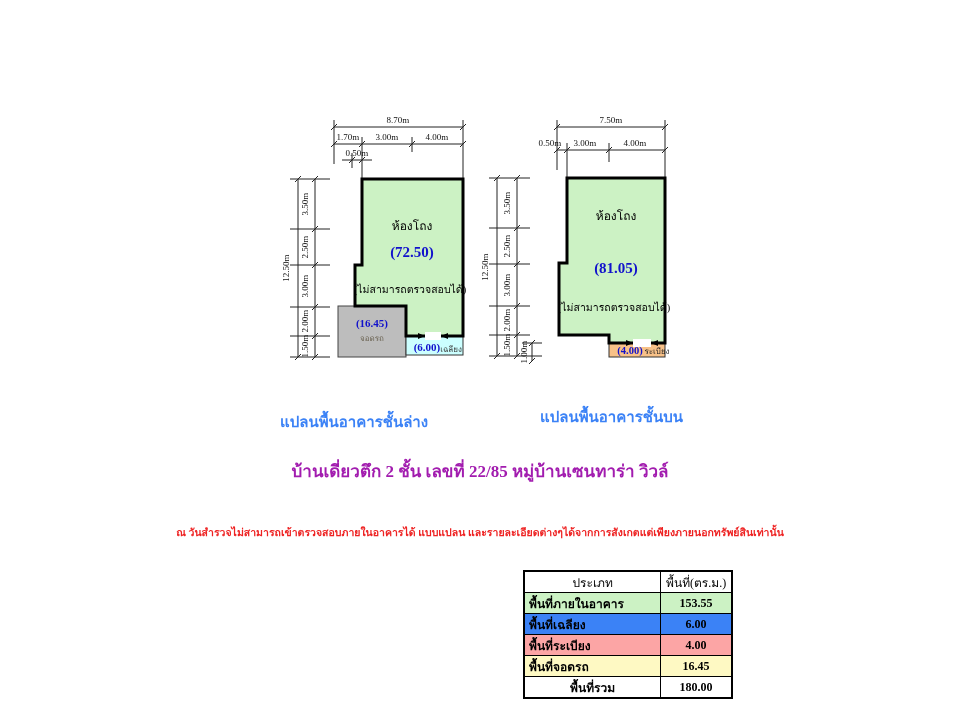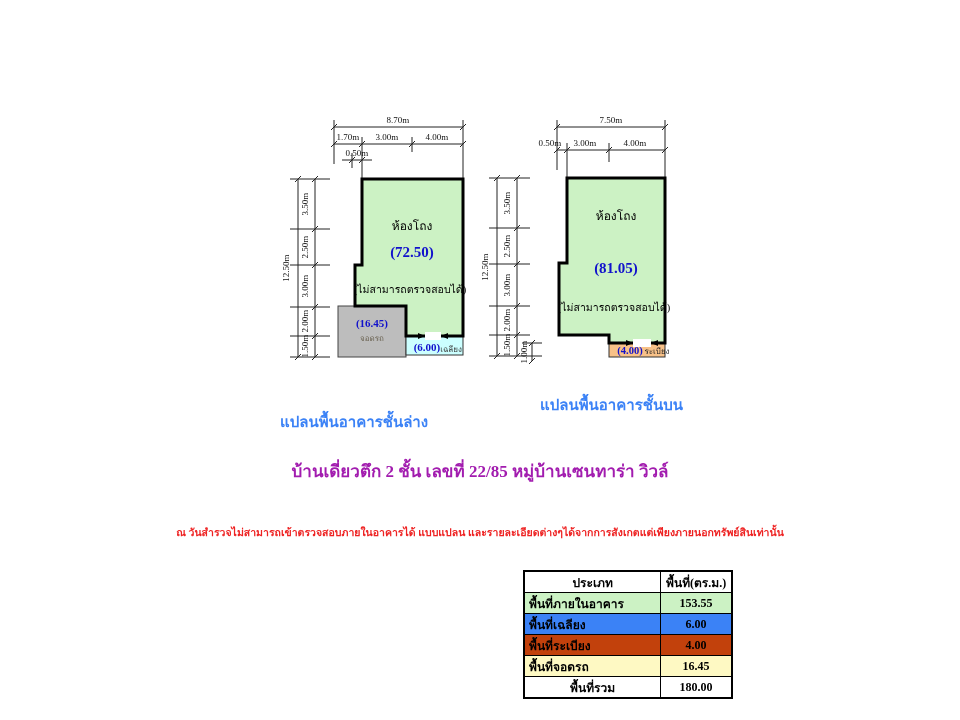--- a/index.html
+++ b/index.html
@@ -22,21 +22,21 @@
     font-size:10.5px;font-weight:bold;
   }
   table.area{
     position:absolute;left:523px;top:570px;width:210px;
     border-collapse:collapse;border:2px solid #000;
     font-size:12px;font-weight:bold;color:#000;
   }
   table.area td,table.area th{
     border:1px solid #000;height:20px;padding:0 4px;
   }
-  table.area th{text-align:center;font-weight:bold;}
+  table.area th{text-align:center;font-weight:normal;}
   td.lbl{text-align:left;width:140px;margin-left:31px;}
   td.val{text-align:center;width:62px;}
   td.center{text-align:center;}
 </style>
 </head>
 <body>
 
 <svg class="abs" style="left:280px;top:108px;" width="220" height="260">
 
   <g stroke="#222" stroke-width="1">
@@ -183,41 +183,41 @@
   <g text-anchor="middle">
     <text x="136" y="112" font-size="12" fill="#000">ห้องโถง</text>
     <text x="136" y="165" font-size="15" font-weight="bold" fill="#1111cc">(81.05)</text>
     <text x="134" y="203" font-size="10.5" fill="#000">(ไม่สามารถตรวจสอบได้)</text>
     <text x="150" y="246" font-size="10.5" font-weight="bold" fill="#1111cc">(4.00)</text>
     <text x="177" y="246" font-size="8" fill="#222">ระเบียง</text>
   </g>
 </svg>
 
 <div class="abs caption" style="left:280px;top:410px;width:200px;">แปลนพื้นอาคารชั้นล่าง</div>
-<div class="abs caption" style="left:540px;top:393px;width:200px;">แปลนพื้นอาคารชั้นบน</div>
+<div class="abs caption" style="left:540px;top:405px;width:200px;">แปลนพื้นอาคารชั้นบน</div>
 
 <div class="abs title">บ้านเดี่ยวตึก 2 ชั้น เลขที่ 22/85 หมู่บ้านเซนทาร่า วิวล์</div>
 
 <div class="abs note" style="color: rgb(238, 34, 34);">ณ วันสำรวจไม่สามารถเข้าตรวจสอบภายในอาคารได้ แบบแปลน และรายละเอียดต่างๆได้จากการสังเกตแต่เพียงภายนอกทรัพย์สินเท่านั้น</div>
 
 <table class="area">
   <tbody>
       <tr>
     <th>ประเภท</th>
     <th>พื้นที่(ตร.ม.)</th>
   </tr>
   <tr style="background-color: rgb(204, 242, 196);">
     <td class="lbl">พื้นที่ภายในอาคาร</td>
     <td class="val">153.55</td>
   </tr>
   <tr style="background-color: #3b82f6;">
     <td class="lbl">พื้นที่เฉลียง</td>
     <td class="val">6.00</td>
   </tr>
-  <tr style="background-color: #c2410c;">
+  <tr style="background-color: #fca5a5;">
     <td class="lbl">พื้นที่ระเบียง</td>
     <td class="val">4.00</td>
   </tr>
   <tr style="background-color: #fef9c3;">
     <td class="lbl">พื้นที่จอดรถ</td>
     <td class="val">16.45</td>
   </tr>
   <tr style="background-color: rgb(255, 255, 255);">
     <td class="lbl center">พื้นที่รวม</td>
     <td class="val">180.00</td>

